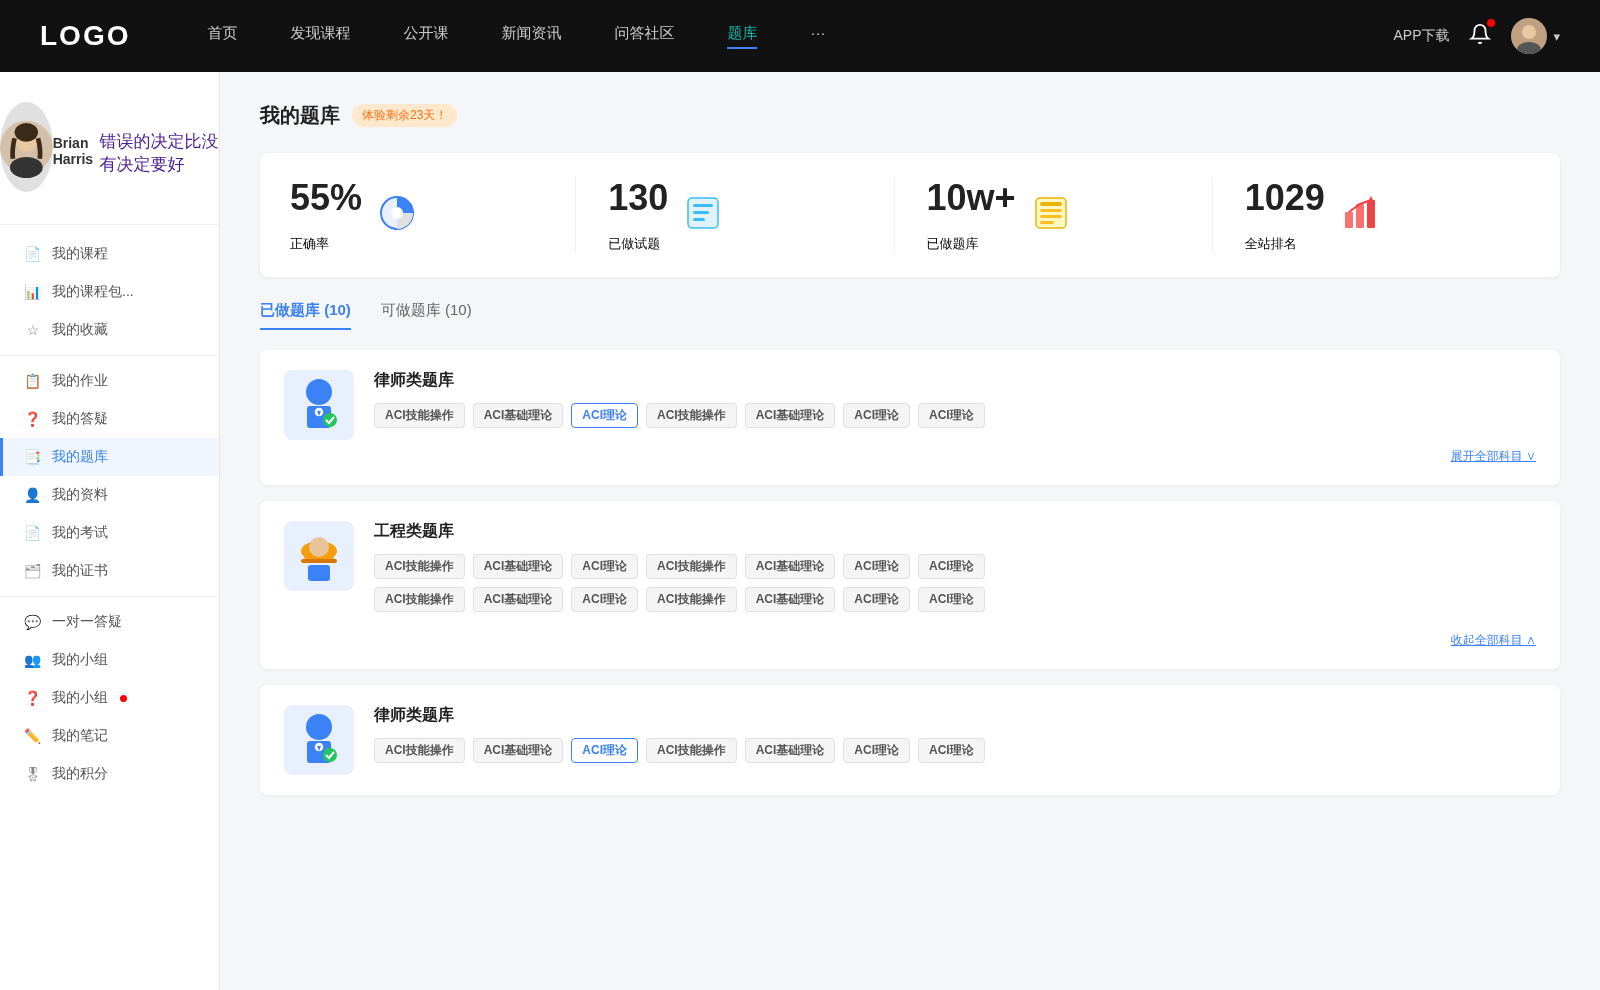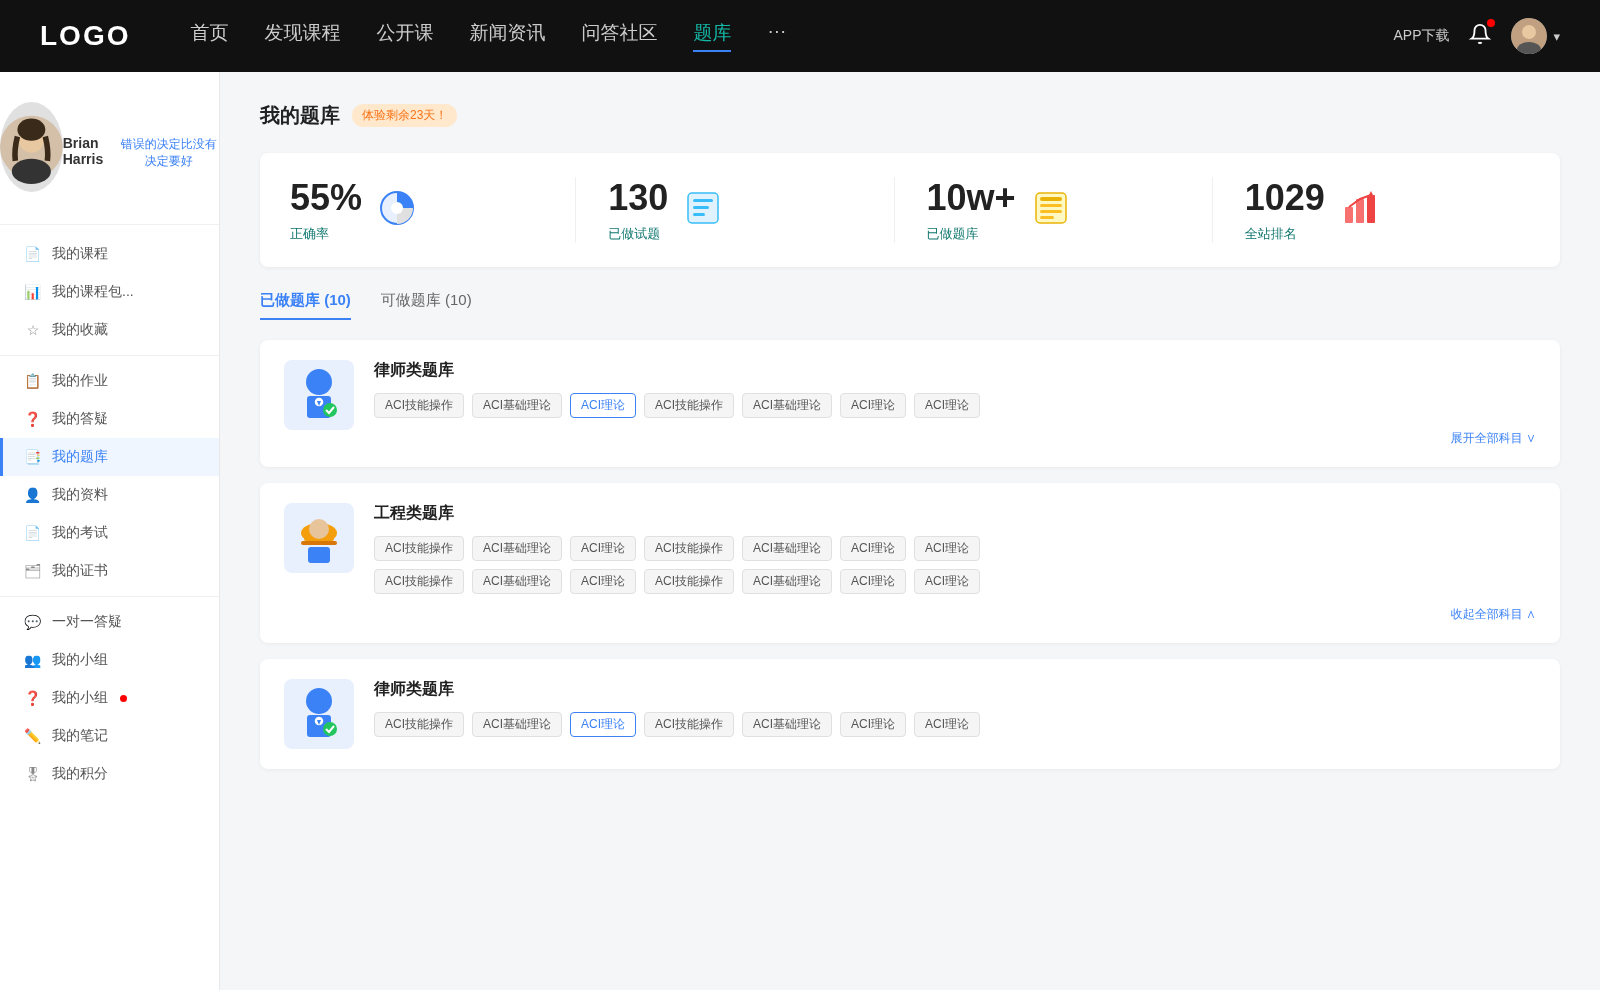--- a/index.html
+++ b/index.html
@@ -23,23 +23,24 @@
       margin-right: 60px;
       letter-spacing: 2px;
     }
     .navbar-nav {
       display: flex;
       gap: 36px;
       flex: 1;
     }
     .navbar-nav-item {
       color: #ccc;
-      font-size: 19px;
+      font-size: 15px;
       cursor: pointer;
       padding-bottom: 4px;
+      margin-left: 17px;
     }
     .navbar-nav-item.active {
       color: #14b8a6;
       border-bottom: 2px solid #3b82f6;
     }
     .navbar-right {
       display: flex;
       align-items: center;
       gap: 20px;
     }
@@ -109,23 +110,22 @@
       width: 100%;
       height: 100%;
     }
     .sidebar-name {
       font-size: 14px;
       font-weight: 600;
       color: #333;
       margin-bottom: 4px;
     }
     .sidebar-slogan {
-      font-size: 12px;
-      color: #3b82f6;
-      text-align: center;
+      font-size: 17px;
+      color: #4c1d95;
     }
     .sidebar-menu {
       padding-top: 10px;
     }
     .sidebar-menu-item {
       display: flex;
       align-items: center;
       gap: 10px;
       padding: 10px 24px;
       font-size: 14px;
@@ -216,22 +216,22 @@
     }
     .stat-item:first-child { padding-left: 0; }
     .stat-item:last-child { border-right: none; }
     .stat-number {
       font-size: 36px;
       font-weight: 700;
       color: #222;
     }
     .stat-label {
       font-size: 13px;
-      color: #0f766e;
-      margin-top: 6px;
+      color: #000000;
+      margin-top: 16px;
     }
 
     
     .tabs-container {
       display: flex;
       gap: 30px;
       margin-bottom: 20px;
     }
     .tab-item {
       font-size: 15px;
@@ -285,39 +285,41 @@
       gap: 8px;
     }
     .bank-tag {
       font-size: 12px;
       color: #555;
       background: #f5f5f5;
       border: 1px solid #e0e0e0;
       border-radius: 4px;
       padding: 3px 10px;
       cursor: pointer;
+      font-weight: bold;
     }
     .bank-tag.selected {
       color: #3b82f6;
       border-color: #3b82f6;
       background: #fff;
     }
     .bank-tags-row2 {
       display: flex;
       flex-wrap: wrap;
       gap: 8px;
       margin-top: 8px;
     }
     .expand-link {
       display: flex;
       justify-content: flex-end;
       font-size: 12px;
       color: #3b82f6;
-      margin-top: 12px;
-      cursor: pointer;
+      margin-top: 20px;
+      cursor: pointer;
+      text-decoration: underline;
     }
 
     
     .bell-svg { width: 22px; height: 22px; }
   </style>
 </head>
 <body>
 
 <nav class="navbar">
   <div class="navbar-logo">LOGO</div>

